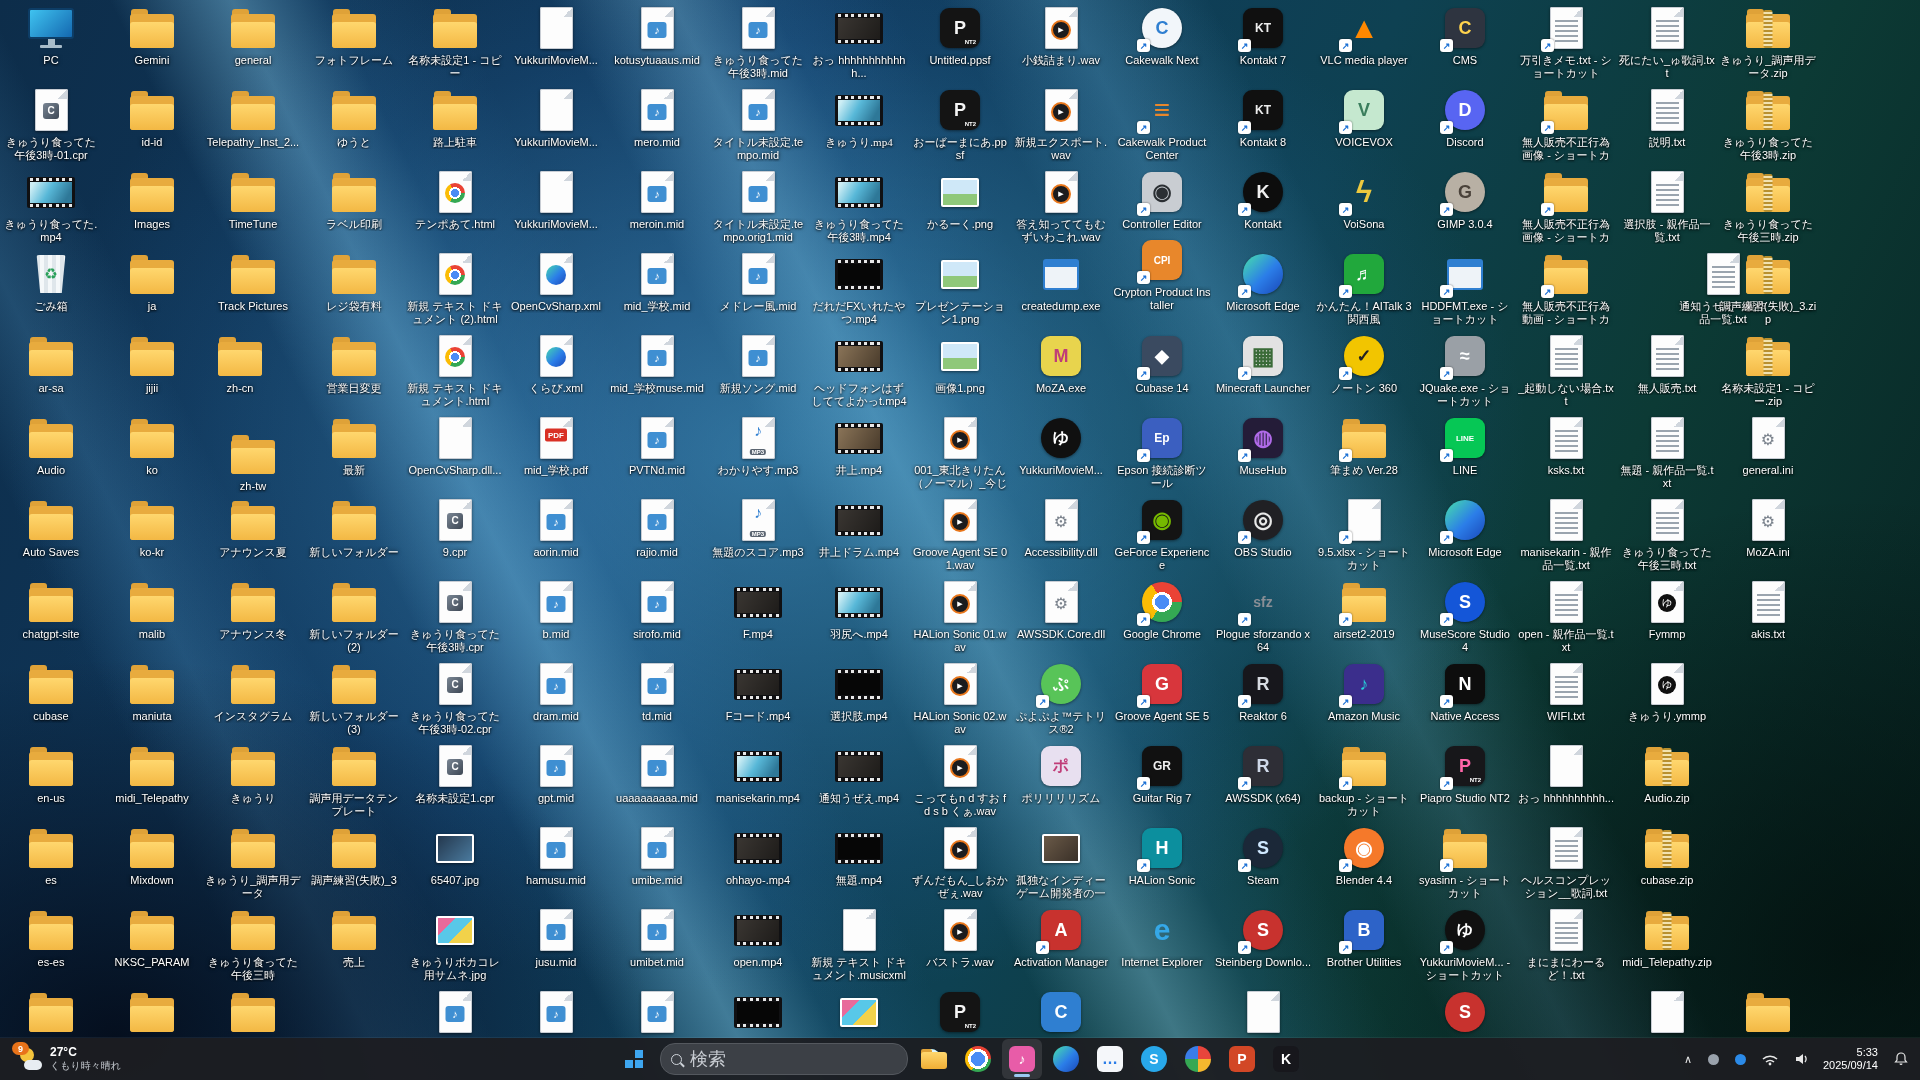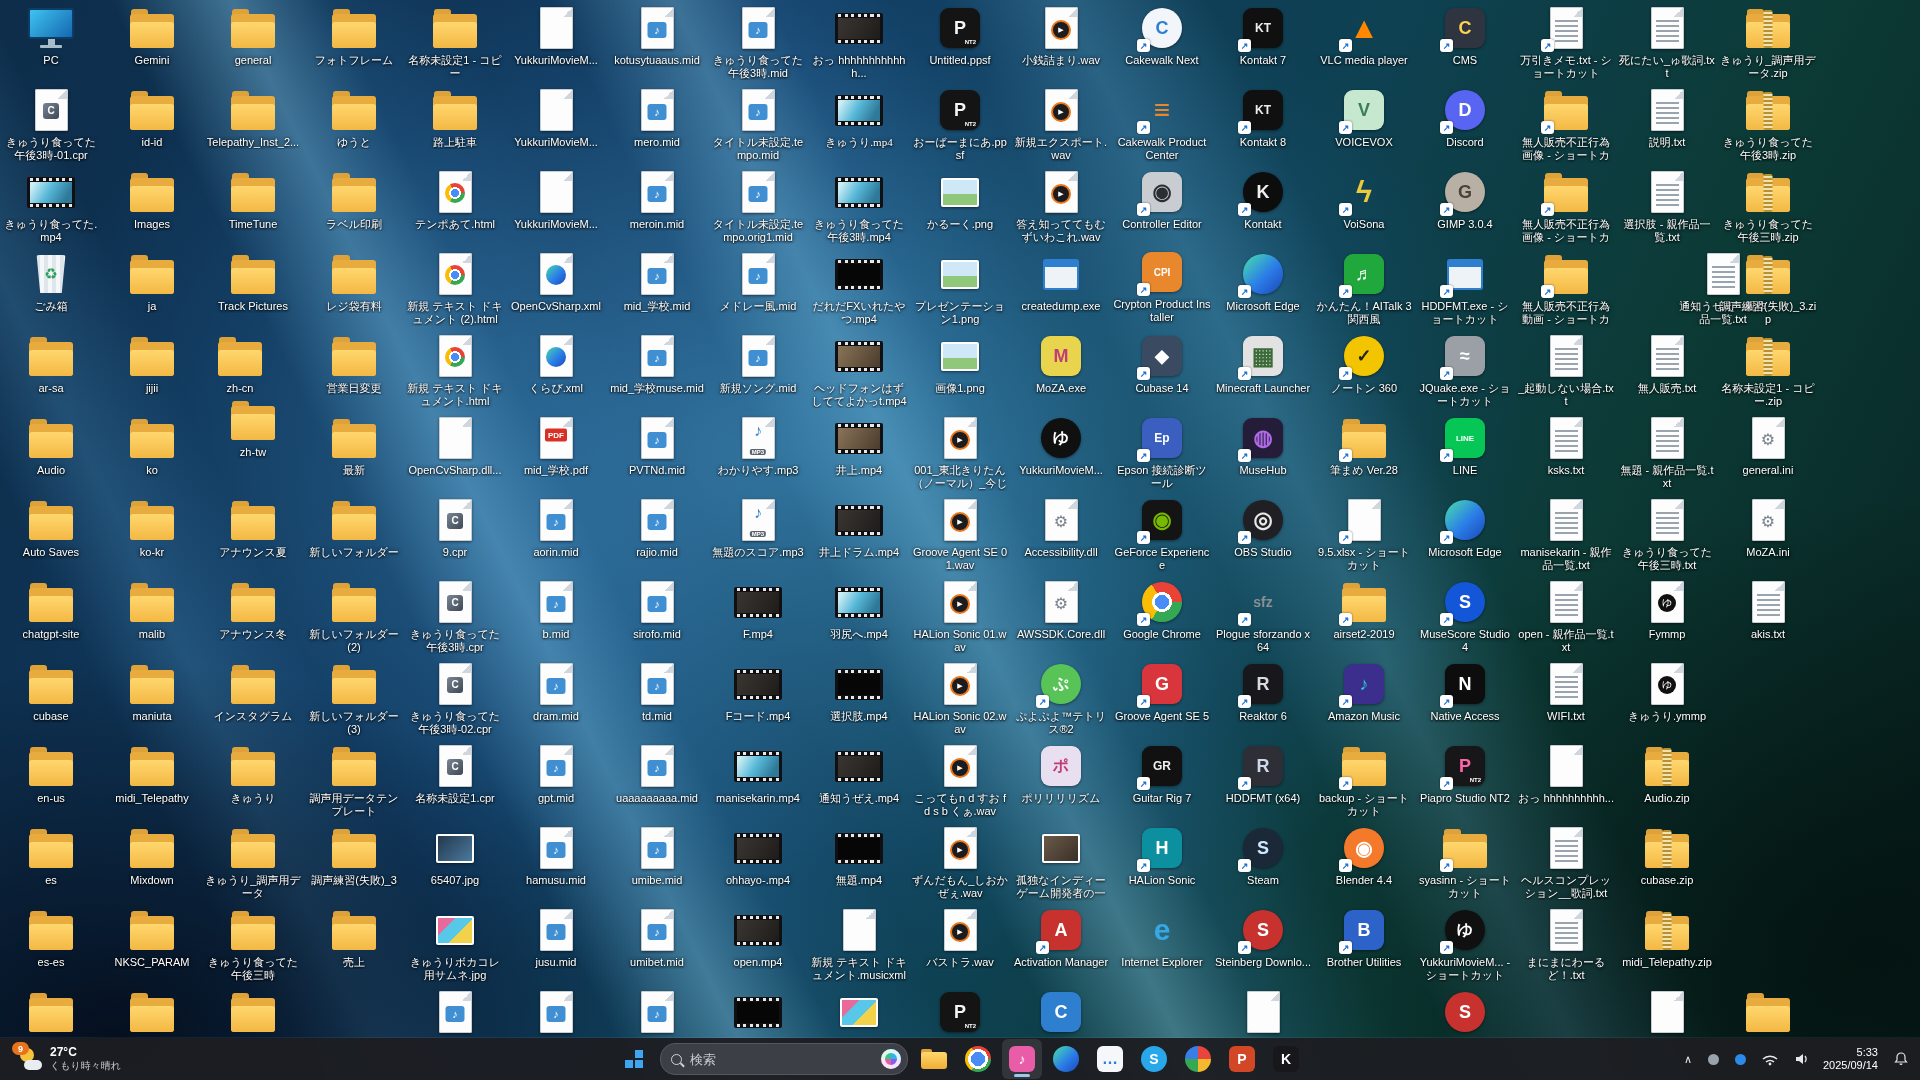--- a/index.html
+++ b/index.html
@@ -103,21 +103,21 @@
   .wx-text small{font-size:10px;color:#c2c7cd;}
   .tb-center{position:absolute;left:50%;top:0;transform:translateX(-50%);height:42px;display:flex;align-items:center;gap:6px;}
   .tb-start{width:40px;height:40px;border:none;background:transparent;border-radius:6px;display:flex;align-items:center;justify-content:center;cursor:pointer;}
   .winlogo{width:18px;height:18px;display:grid;grid-template-columns:8px 8px;grid-template-rows:8px 8px;gap:2px;}
   .winlogo::before,.winlogo::after{content:"";}
   .winlogo i{background:#3ea6f0;}
   .tb-search{width:230px;height:30px;border-radius:15px;background:#3c4046;border:1px solid #54585e;
     display:flex;align-items:center;padding:0 6px 0 10px;gap:6px;}
   .mag{width:9px;height:9px;border:1.5px solid #cfd4da;border-radius:50%;position:relative;flex:0 0 auto;}
   .mag::after{content:"";position:absolute;width:5px;height:1.5px;background:#cfd4da;transform:rotate(45deg);right:-4px;bottom:-2px;}
-  .tb-search input{flex:1;background:transparent;border:none;outline:none;color:#fdba74;font-size:13px;font-family:Liberation Sans, sans-serif;}
+  .tb-search input{flex:1;background:transparent;border:none;outline:none;color:#fdba74;font-size:18px;font-family:Liberation Serif, serif;}
   .tb-search input::placeholder{color:#c8ccd2;}
   .bing{width:20px;height:20px;border-radius:50%;flex:0 0 auto;
     background:conic-gradient(#2bb8e8 0 90deg,#8a5ce8 0 180deg,#e85ca8 0 270deg,#35c48a 0 360deg);
     box-shadow:inset 0 0 0 4px rgba(255,255,255,.85);}
   .tb-apps{display:flex;align-items:center;gap:4px;}
   .ta{width:40px;height:40px;border-radius:6px;display:flex;align-items:center;justify-content:center;position:relative;cursor:pointer;}
   .ta.active{background:rgba(255,255,255,.10);}
   .ta.active::after{content:"";position:absolute;bottom:2px;left:50%;transform:translateX(-50%);width:16px;height:3px;border-radius:2px;background:#9ac8f0;}
   .tico{width:26px;height:26px;border-radius:6px;display:flex;align-items:center;justify-content:center;font-weight:bold;font-size:14px;}
   .tfol{position:relative;width:26px;height:20px;}
@@ -674,21 +674,21 @@
         <div class="lbl">プレゼンテーション1.png</div>
       </div>
       <div class="cell" style="left: 1012px; top: 250px;">
         <div class="art">
           <div class="exew">
             <i></i>
           </div>
         </div>
         <div class="lbl">createdump.exe</div>
       </div>
-      <div class="cell" style="left: 1113px; top: 248px;">
+      <div class="cell" style="left: 1113px; top: 236px;">
         <div class="art">
           <div class="app " style="background:#e8872b;color:#ffffff;font-size:10px;">CPI</div>
           <b class="scb">↗</b>
         </div>
         <div class="lbl">Crypton Product Installer</div>
       </div>
       <div class="cell" style="left: 1214px; top: 250px;">
         <div class="art">
           <div class="app g-edge" style="border-radius:50%;"></div>
           <b class="scb">↗</b>
@@ -903,21 +903,21 @@
       <div class="cell" style="left: 103px; top: 414px;">
         <div class="art">
           <div class="fol">
             <i class="ftab"></i>
             <i class="fback"></i>
             <i class="ffront"></i>
           </div>
         </div>
         <div class="lbl">ko</div>
       </div>
-      <div class="cell" style="left: 204px; top: 396px;">
+      <div class="cell" style="left: 204px; top: 430px;">
         <div class="art">
           <div class="fol">
             <i class="ftab"></i>
             <i class="fback"></i>
             <i class="ffront"></i>
           </div>
         </div>
         <div class="lbl">zh-tw</div>
       </div>
       <div class="cell" style="left: 305px; top: 414px;">
@@ -1578,21 +1578,21 @@
           <div class="app " style="background:#111111;color:#f0f0f0;font-size:12px;">GR</div>
           <b class="scb">↗</b>
         </div>
         <div class="lbl">Guitar Rig 7</div>
       </div>
       <div class="cell" style="left: 1214px; top: 742px;">
         <div class="art">
           <div class="app " style="background:#2e2e36;color:#cfd8e8;">R</div>
           <b class="scb">↗</b>
         </div>
-        <div class="lbl">HDDFMT (x64)</div>
+        <div class="lbl">AWSSDK (x64)</div>
       </div>
       <div class="cell" style="left: 1315px; top: 742px;">
         <div class="art">
           <div class="fol">
             <i class="ftab"></i>
             <i class="fback"></i>
             <i class="ffront"></i>
           </div>
           <b class="scb">↗</b>
         </div>

